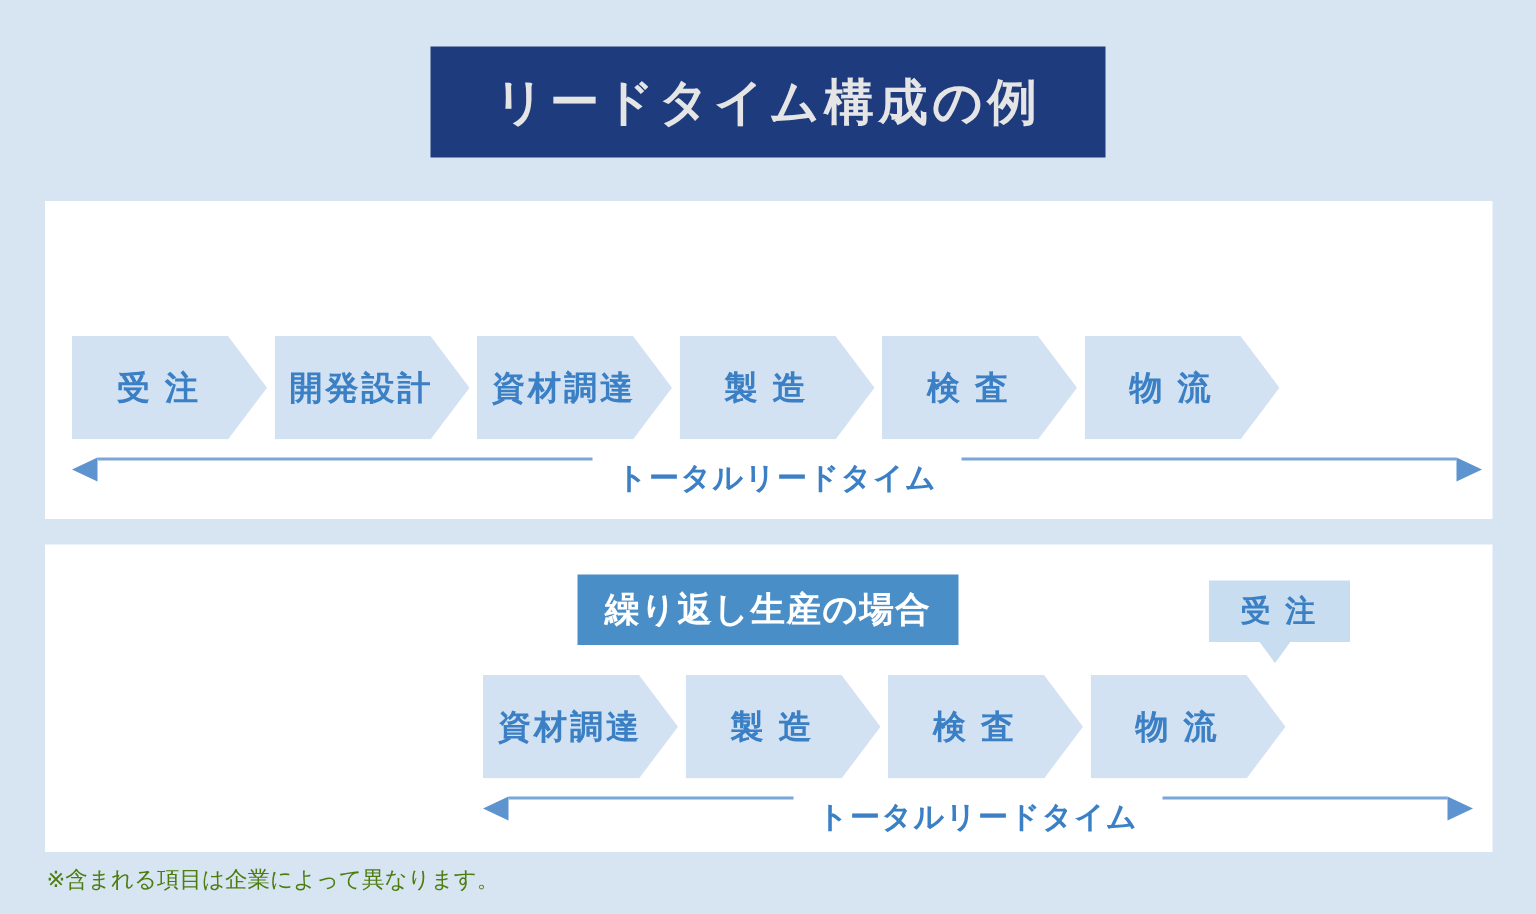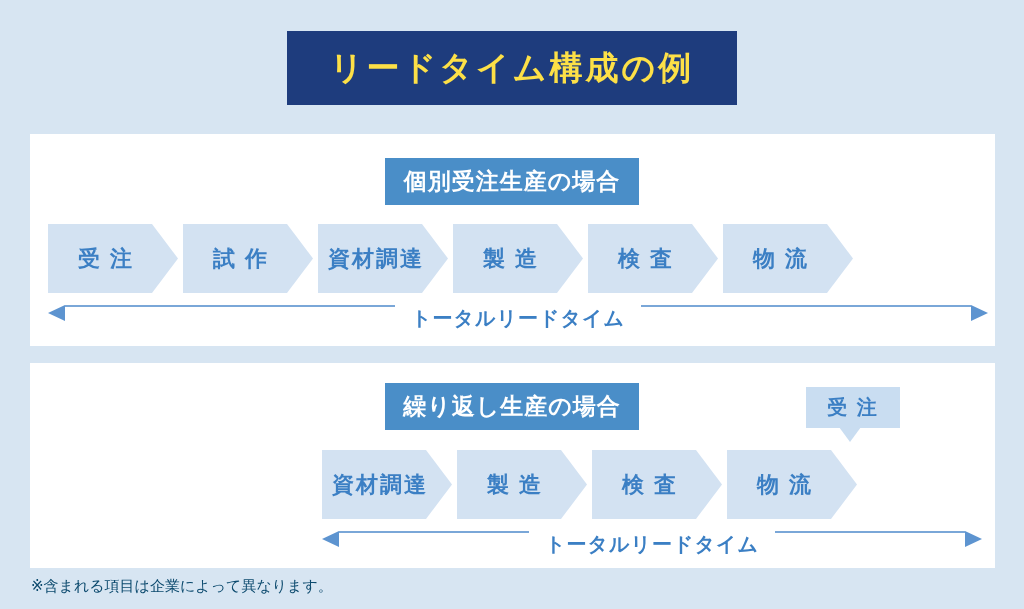--- a/index.html
+++ b/index.html
@@ -6,21 +6,21 @@
   body {
     width: 1024px; height: 609px;
     font-family: "Liberation Sans", "DejaVu Sans", sans-serif;
     background: #d7e5f2;
     overflow: hidden;
   }
   .page { position: relative; width: 1024px; height: 609px; background: #d7e5f2; }
 
   .title-box {
     position: absolute; left: 287px; top: 31px; width: 450px; height: 74px;
-    background: #1e3c7d; color: #fde047;
+    background: #1e3c7d; color: #e5e5e5;
     display: flex; align-items: center; justify-content: center;
     font-size: 33px; font-weight: bold; letter-spacing: 3px;
   }
 
   .panel { position: absolute; left: 30px; width: 965px; background: #ffffff; }
   .panel-1 { top: 134px; height: 212px; }
   .panel-2 { top: 363px; height: 205px; }
 
   .badge {
     position: absolute; left: 385px; width: 254px; height: 47px;
@@ -73,36 +73,35 @@
   }
   .callout-pointer {
     position: absolute; left: 839px; top: 427px;
     width: 0; height: 0;
     border-left: 11px solid transparent; border-right: 11px solid transparent;
     border-top: 15px solid #c9ddf1;
   }
 
   .footnote {
     position: absolute; left: 31px; top: 577px;
-    color: #0c4a6e; font-size: 15px;
+    color: #4d7c0f; font-size: 15px;
   }
 </style>
 </head>
 <body>
 
 <div class="page">
 
   <div class="title-box">リードタイム構成の例</div>
 
   <div class="panel panel-1"></div>
-  <div class="badge badge-1">個別受注生産の場合</div>
 
   <div class="steps-row steps-row-1">
     <div class="chev">受 注</div>
-    <div class="chev">試 作</div>
+    <div class="chev">開発設計</div>
     <div class="chev">資材調達</div>
     <div class="chev">製 造</div>
     <div class="chev">検 査</div>
     <div class="chev">物 流</div>
   </div>
 
   <div class="total-row total-row-1">
     <div class="t-head-left"></div>
     <div class="t-line"></div>
     <div class="t-label">トータルリードタイム</div>

